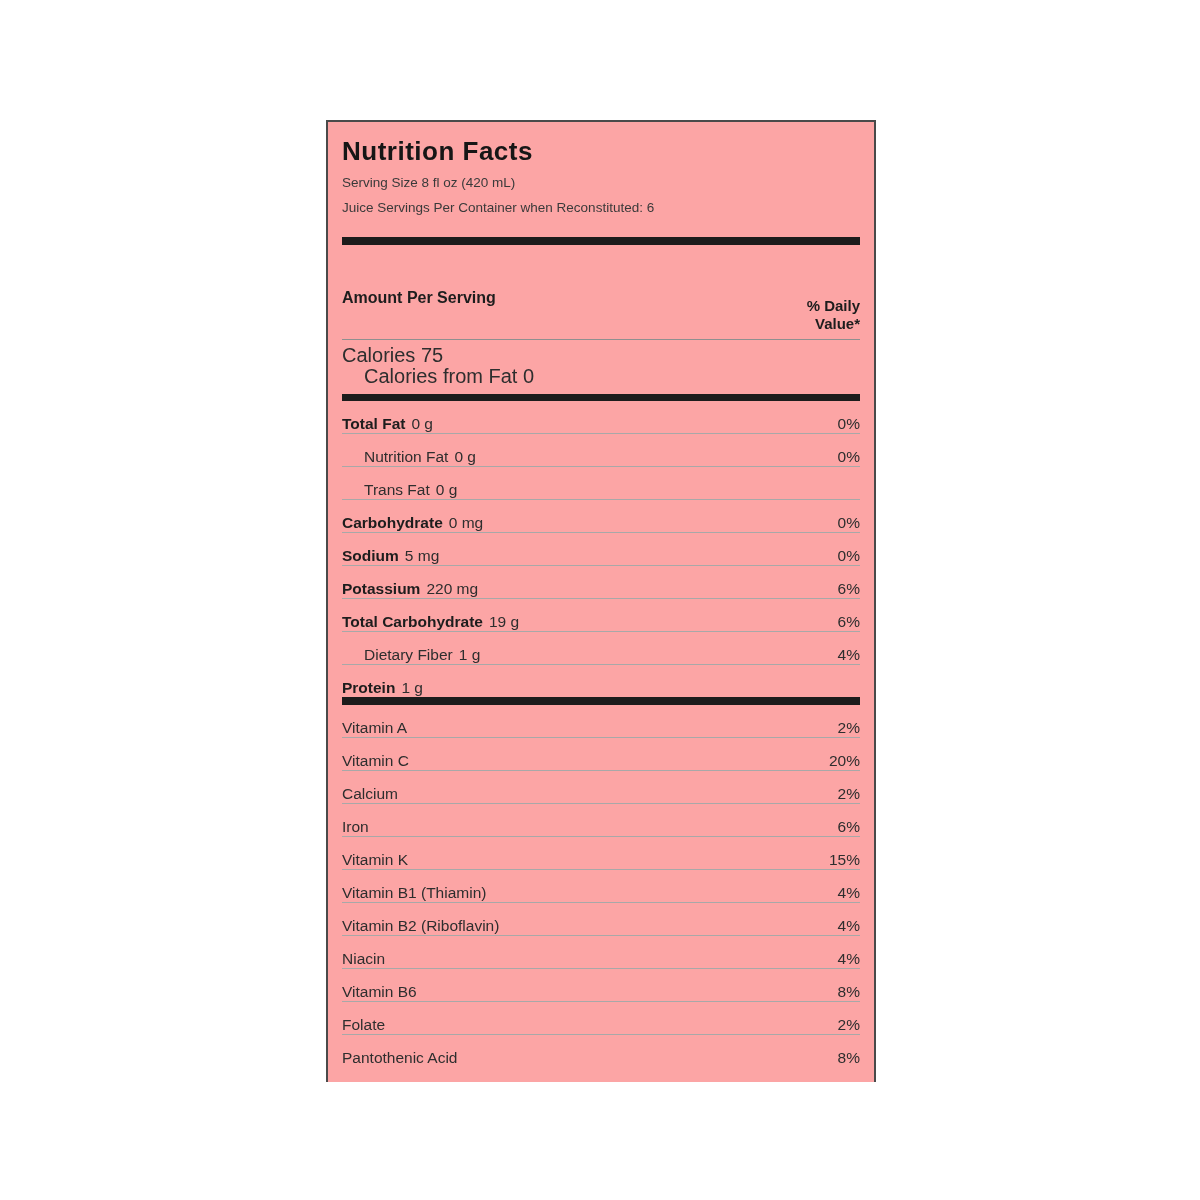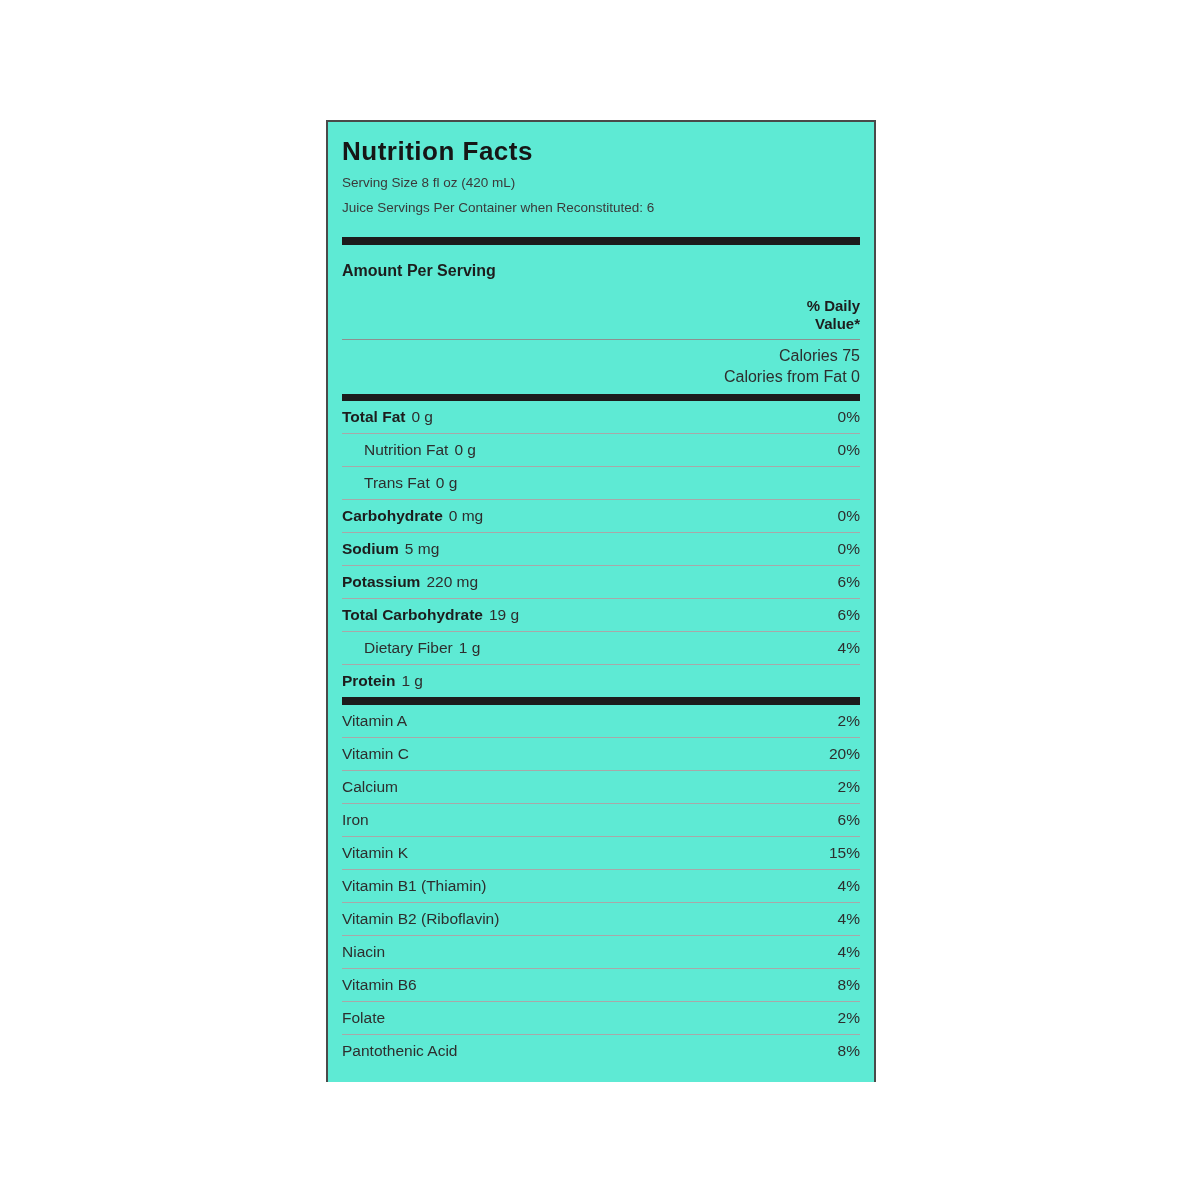--- a/index.html
+++ b/index.html
@@ -14,21 +14,21 @@
   .nf-label {
     position: absolute;
     left: 326px;
     top: 120px;
     width: 550px;
     height: 962px;
     box-sizing: border-box;
     border-top: 2px solid #4a4a4a;
     border-left: 2px solid #4a4a4a;
     border-right: 2px solid #4a4a4a;
-    background: #5eead4;
+    background: #fca5a5;
     overflow: hidden;
   }
   .nf-inner {
     padding: 14px 14px 0 14px;
   }
   .nf-title {
     font-size: 26px;
     font-weight: bold;
     color: #161616;
     letter-spacing: 0.5px;
@@ -43,21 +43,21 @@
   .thick-bar {
     height: 8px;
     background: #1c1c1c;
   }
   .bar-1 { margin-top: 21px; }
   .bar-2 { height: 7px; }
   .bar-3 { height: 8px; }
   .col-header {
     display: flex;
     justify-content: space-between;
-    align-items: flex-start;
+    align-items: center;
     padding: 8px 0 6px 0;
     border-bottom: 1px solid #8f8f8f;
     gap: 8px;
   }
   .aps {
     font-size: 16px;
     font-weight: bold;
     color: #1d1d1d;
     padding-top: 9px;
   }
@@ -66,30 +66,29 @@
     font-weight: bold;
     color: #1d1d1d;
     text-align: right;
     line-height: 18px;
     margin-top: 44px;
   }
   .calories-block {
     padding: 5px 0 7px 0;
   }
   .cal-line {
-    font-size: 16px;
+    font-size: 20px;
     line-height: 21px;
     color: #2e2e2e;
-    text-align: right;
   }
   .cal-indent { padding-left: 22px; }
   .rows .row {
     display: flex;
     justify-content: space-between;
-    align-items: center;
+    align-items: flex-end;
     height: 32px;
     font-size: 15.5px;
     color: #2e2e2e;
   }
   .rows .row + .row { border-top: 1px solid #a8a8a8; }
   .row .nm-wrap { white-space: nowrap; }
   .row .nm.bold { font-weight: bold; color: #1d1d1d; }
   .row .nm-wrap.indent { padding-left: 22px; }
   .row .amt { margin-left: 6px; }
   .row .pct {

